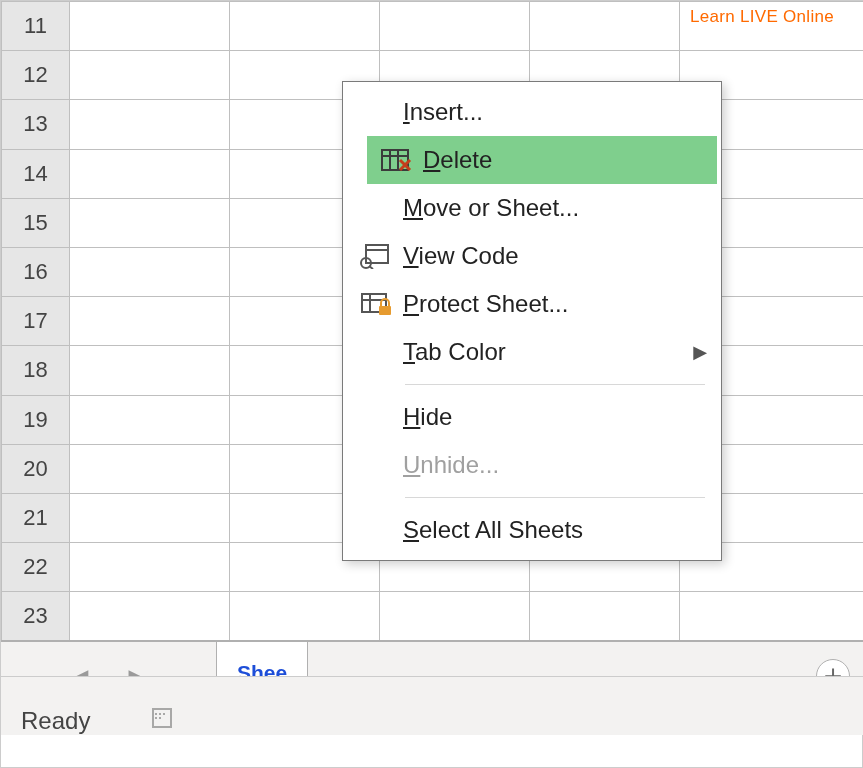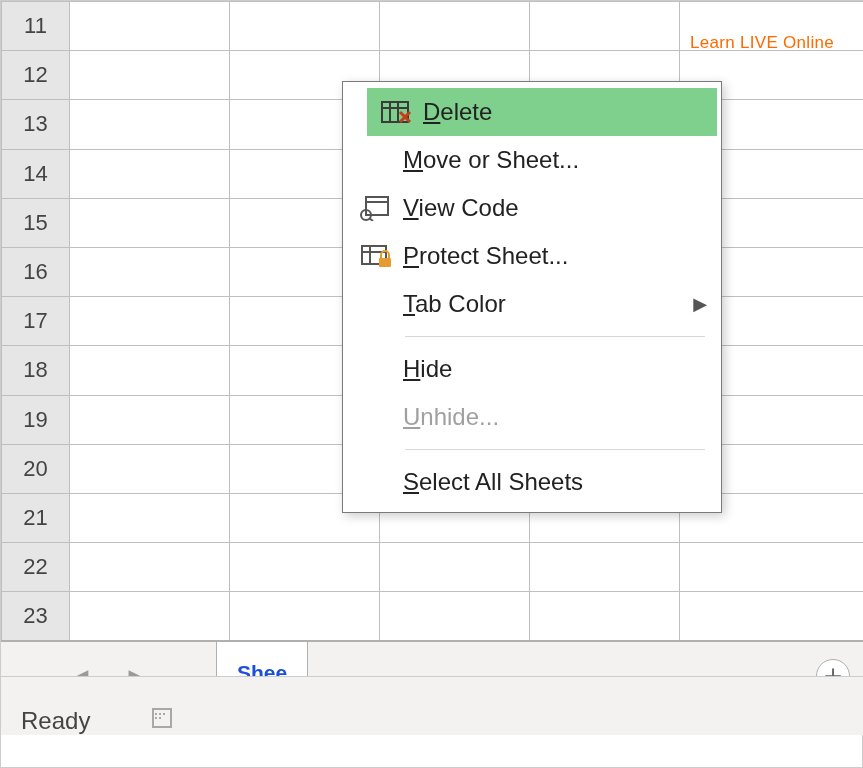--- a/index.html
+++ b/index.html
@@ -29,21 +29,21 @@
   .ctxmenu .item.highlighted { background: #7fcf8d; margin-left: 20px; }
   .ctxmenu .item .icon { width: 52px; display:flex; justify-content:center; }
   .ctxmenu .item .label { flex: 1; white-space: nowrap; color: #222; }
   .ctxmenu .item .label .ul { text-decoration: underline; }
   .ctxmenu .item.disabled .label { color: #a0a0a0; }
   .ctxmenu .item .arrow { font-size: 18px; color: #555; }
   .ctxmenu .sep { height: 1px; background: #d8d8d8; margin: 8px 12px 8px 58px; }
 
   .logo { position: absolute; top: 6px; right: 28px; text-align: right; pointer-events: none; }
   .logo .big { font-family: Georgia, serif; font-size: 46px; font-weight: bold; color: #ff6a00; font-style: italic; line-height:1; }
-  .logo .sub { font-size: 17px; color: #ff6a00; letter-spacing: .3px; margin-top: 26px; }
+  .logo .sub { font-size: 17px; color: #ff6a00; letter-spacing: .3px; }
 </style>
 </head>
 <body>
 
 <div class="wrap">
 
   <table class="grid">
     <tbody>
       <tr>
           <th class="rowhead">11</th>
@@ -169,20 +169,24 @@
           <rect x="5" y="6" width="2" height="2" fill="#777"></rect>
           <rect x="9" y="6" width="2" height="2" fill="#777"></rect>
           <rect x="13" y="6" width="2" height="2" fill="#777"></rect>
           <rect x="5" y="10" width="2" height="2" fill="#777"></rect>
           <rect x="9" y="10" width="2" height="2" fill="#777"></rect>
         </svg>
     </span>
   </div>
 
   <div class="ctxmenu">
+    <div class="item">
+      <span class="icon"></span>
+      <span class="label"><span class="ul">I</span><span>nsert...</span></span>
+    </div>
     <div class="item highlighted">
       <span class="icon">
         <svg width="34" height="28" viewBox="0 0 34 28">
             <rect x="2" y="4" width="26" height="20" fill="none" stroke="#3b3b3b" stroke-width="2"></rect>
             <line x1="2" y1="10" x2="28" y2="10" stroke="#3b3b3b" stroke-width="2"></line>
             <line x1="10" y1="4" x2="10" y2="24" stroke="#3b3b3b" stroke-width="2"></line>
             <line x1="18" y1="4" x2="18" y2="24" stroke="#3b3b3b" stroke-width="2"></line>
             <line x1="20" y1="14" x2="30" y2="24" stroke="#c43e1c" stroke-width="3"></line>
             <line x1="30" y1="14" x2="20" y2="24" stroke="#c43e1c" stroke-width="3"></line>
           </svg>

